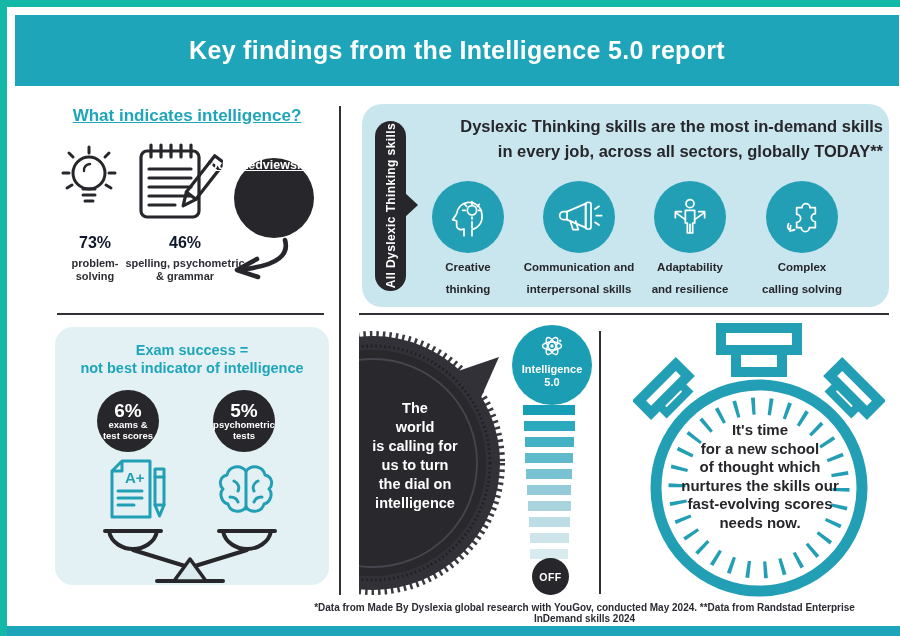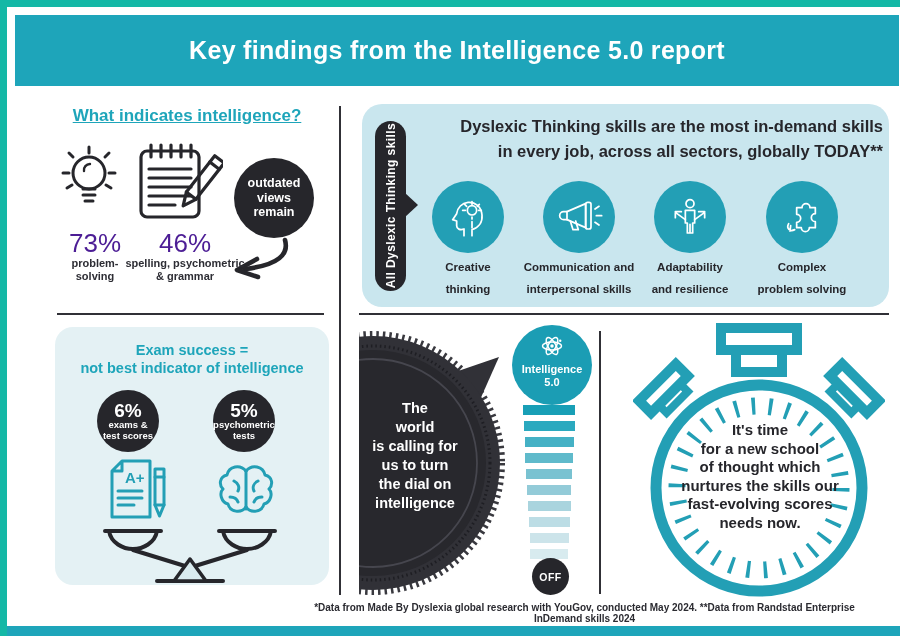--- a/index.html
+++ b/index.html
@@ -15,23 +15,23 @@
   
   .vline{width:2px;background:#303036;}
   .hline{height:2px;background:#303036;}
 
   
   .ti-title{left:36px;top:99px;width:288px;text-align:center;color:#1ea5ba;
             font-size:17px;font-weight:bold;text-decoration:underline;}
   .bubble-dark{background:#26262b;border-radius:50%;color:#fff;text-align:center;}
   .bubble-outdated{left:227px;top:151px;width:80px;height:80px;font-size:12.5px;
                    font-weight:bold;line-height:14.5px;padding-top:0;display:flex;
-                   flex-direction:column;justify-content:center;}
+                   flex-direction:row;justify-content:center;text-decoration:underline;}
   .stat{text-align:center;color:#2d2d34;}
-  .stat .val{color:#4c1d95;font-size:26px;font-weight:normal;line-height:28px;}
+  .stat .val{color:#0f172a;font-size:16px;font-weight:bold;line-height:28px;}
   .stat .lbl{font-size:11px;font-weight:600;line-height:13px;}
   .stat1{left:42px;top:222px;width:92px;}
   .stat2{left:118px;top:222px;width:120px;}
 
   
   .dys-panel{left:355px;top:97px;width:527px;height:203px;background:#c9e6ee;border-radius:20px;}
   .dys-head{left:410px;top:107px;width:466px;text-align:right;color:#26262b;
             font-size:16.5px;font-weight:bold;line-height:25px;}
   .dys-tab{left:368px;top:114px;width:31px;height:170px;background:#26262b;border-radius:16px;
            display:flex;align-items:center;justify-content:center;}
@@ -200,21 +200,21 @@
   <div class="abs skill sk4">
     <div class="circ">
       <svg width="48" height="48" viewBox="0 0 72 72">
         <g fill="none" stroke="#ffffff" stroke-width="2.6" stroke-linecap="round" stroke-linejoin="round">
           <path d="M28,22 h8 a6,6 0 1 1 12,0 h8 v9 a6,6 0 1 0 0,12 v9 h-9 a6,6 0 1 1 -12,0 h-7 v-8 a6,6 0 1 0 0,-12 z"></path>
           <path d="M16,46 c-4,7 2,13 9,9 M25,55 l-7,2 1,-8"></path>
         </g>
       </svg>
     </div>
     <div class="lbl">Complex</div>
-    <div class="lbl">problem solving</div>
+    <div class="lbl">calling solving</div>
   </div>
 
   <div class="abs exam-panel"></div>
   <div class="abs exam-title">
     <div>Exam success =</div>
     <div>not best indicator of intelligence</div>
   </div>
 
   <div class="abs bubble-dark exam-bubble eb1">
     <div class="v">6%</div>

